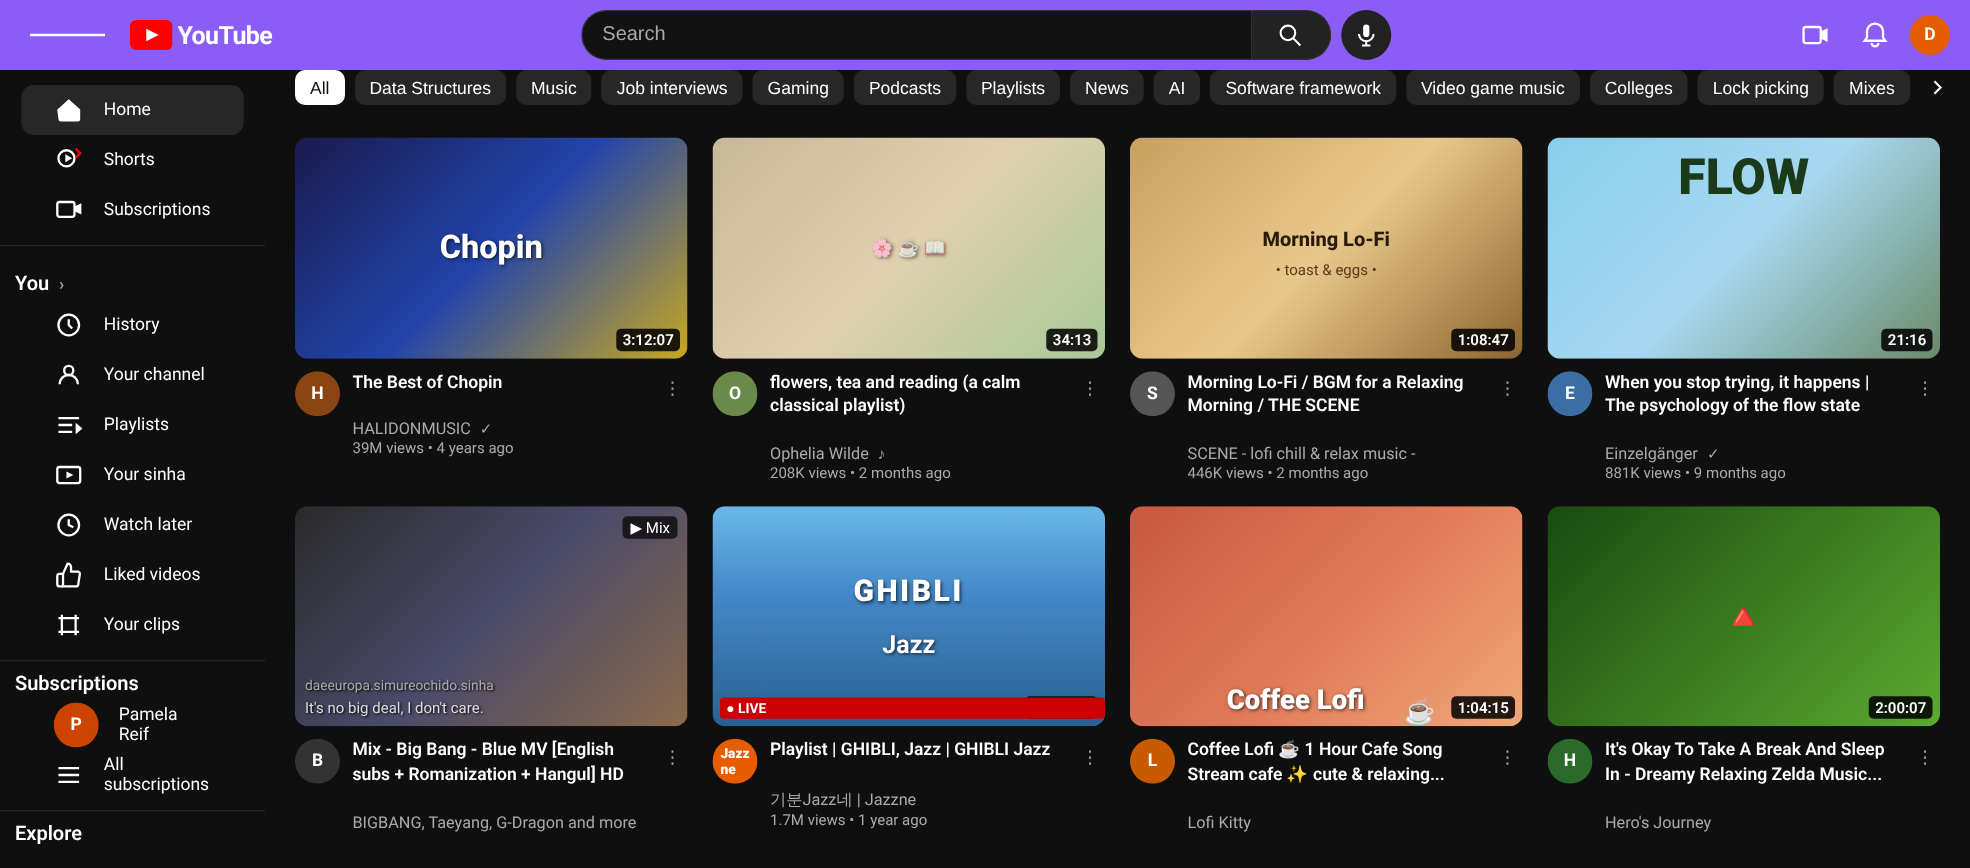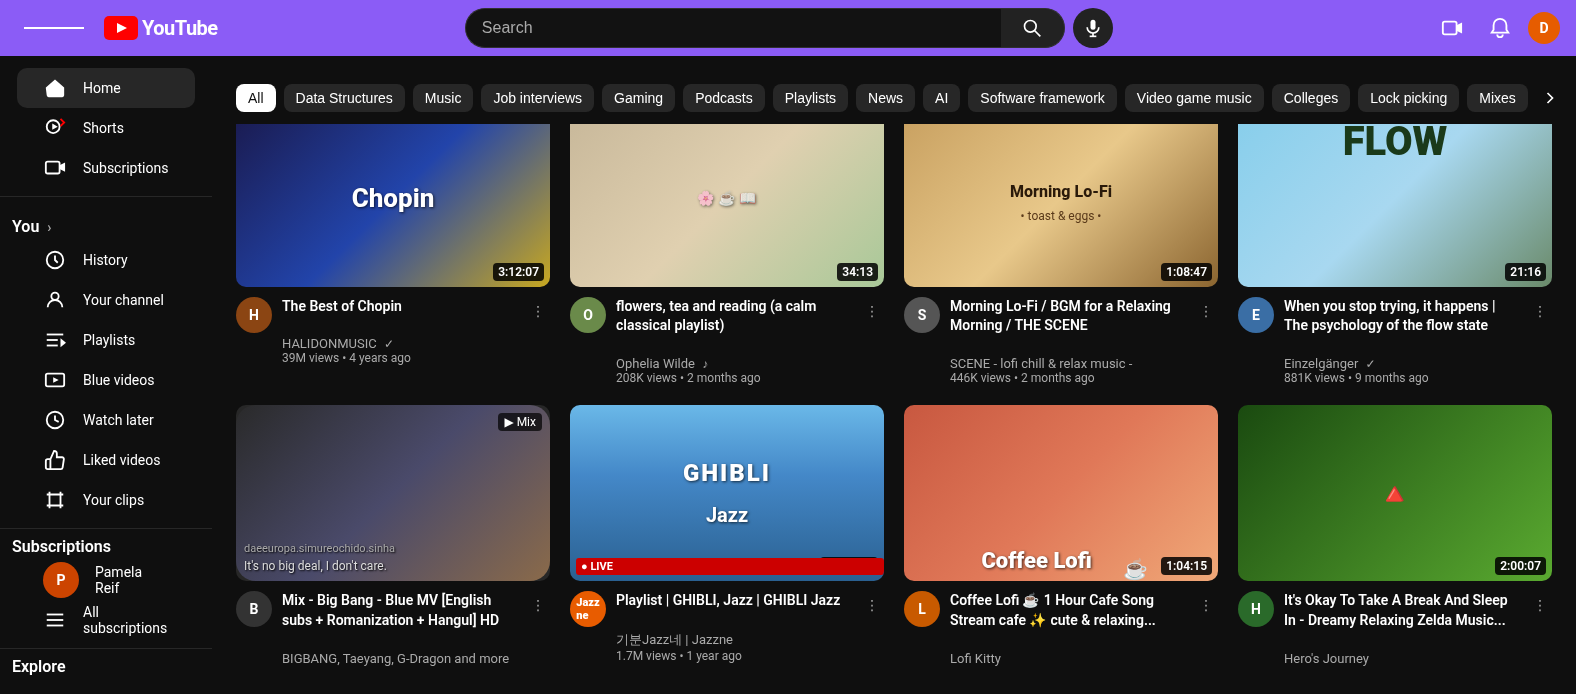--- a/index.html
+++ b/index.html
@@ -55,21 +55,21 @@
     }
     .sidebar-item.active { background: #272727; }
     .sidebar-icon { width: 24px; height: 24px; display: flex; align-items: center; justify-content: center; flex-shrink: 0; }
     .sidebar-label { font-size: 14px; }
     .sidebar-section { padding: 12px 12px 4px; font-size: 16px; font-weight: 600; }
     .sidebar-divider { border: none; border-top: 1px solid #272727; margin: 8px 0; }
     .sidebar-sub { padding: 0 12px 4px; font-size: 16px; font-weight: 600; }
 
     
     .filter-bar-wrap {
-      position: fixed; top: 72px; left: 212px; right: 0;
+      position: fixed; top: 44px; left: 212px; right: 0;
       background: #0f0f0f; z-index: 98; padding: 12px 0;
     }
     .filter-bar {
       display: flex; align-items: center; gap: 8px; overflow-x: hidden;
       padding: 0 24px; white-space: nowrap;
     }
     .filter-chip {
       background: #272727; border: none; color: #fff; padding: 6px 12px;
       border-radius: 8px; cursor: pointer; font-size: 14px; white-space: nowrap; flex-shrink: 0;
     }
@@ -110,21 +110,21 @@
     .verified { display: inline-block; margin-left: 4px; color: #aaa; font-size: 12px; }
 
     
     svg { display: block; }
 
     
     .thumb-chopin { background: linear-gradient(135deg, #1a1a4e 0%, #2244aa 50%, #c8a820 100%); }
     .thumb-flowers { background: linear-gradient(135deg, #8fbc8f 0%, #d4b896 50%, #f0e8d0 100%); }
     .thumb-lofi { background: linear-gradient(135deg, #c8a060 0%, #e8c88a 50%, #8b6530 100%); }
     .thumb-flow { background: linear-gradient(135deg, #87ceeb 0%, #a8d8f0 50%, #6a8a6a 100%); }
-    .thumb-bigbang { background: linear-gradient(135deg, #2a2a2a 0%, #4a4a6a 50%, #8a6a4a 100%); border-radius: 20px; }
+    .thumb-bigbang { background: linear-gradient(135deg, #2a2a2a 0%, #4a4a6a 50%, #8a6a4a 100%); }
     .thumb-ghibli { background: linear-gradient(135deg, #87ceeb 0%, #4a8ab8 50%, #2a5a8a 100%); }
     .thumb-coffeelofi { background: linear-gradient(135deg, #d4785a 0%, #e89870 50%, #f0b890 100%); }
     .thumb-zelda { background: linear-gradient(135deg, #2d5a1b 0%, #4a8a2a 50%, #6aaa4a 100%); }
 
     .thumb-text {
       color: #fff; font-size: 26px; font-weight: 800; text-align: center; padding: 8px;
       text-shadow: 1px 1px 3px rgba(0,0,0,0.7);
     }
     .thumb-text-sm {
       color: #fff; font-size: 14px; font-weight: 700; text-align: center; padding: 8px;
@@ -262,21 +262,21 @@
     <span class="sidebar-label">Playlists</span>
   </div>
 
   <div class="sidebar-item">
     <div class="sidebar-icon">
       <svg width="22" height="22" viewBox="0 0 24 24">
           <rect x="2" y="5" width="20" height="14" rx="2" stroke="#fff" stroke-width="2" fill="none"></rect>
           <polygon points="10,9 10,15 16,12" fill="#fff"></polygon>
         </svg>
     </div>
-    <span class="sidebar-label">Blue videos</span>
+    <span class="sidebar-label">Your sinha</span>
   </div>
 
   <div class="sidebar-item">
     <div class="sidebar-icon">
       <svg width="22" height="22" viewBox="0 0 24 24">
           <circle cx="12" cy="12" r="9" stroke="#fff" stroke-width="2" fill="none"></circle>
           <polyline points="12,7 12,12 16,14" stroke="#fff" stroke-width="2" fill="none"></polyline>
         </svg>
     </div>
     <span class="sidebar-label">Watch later</span>

